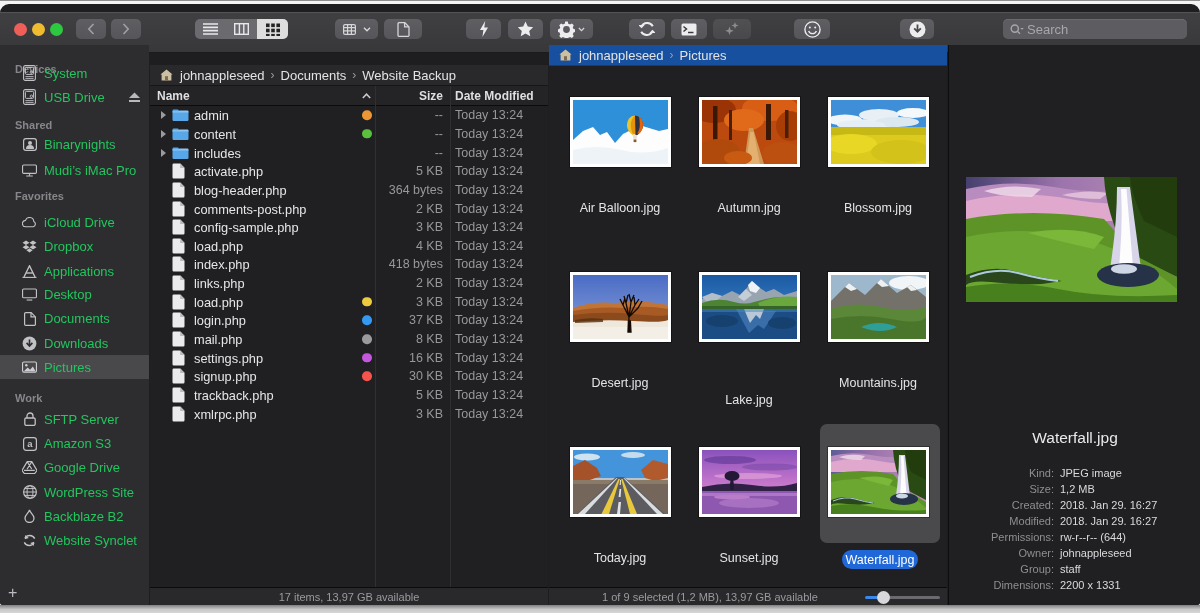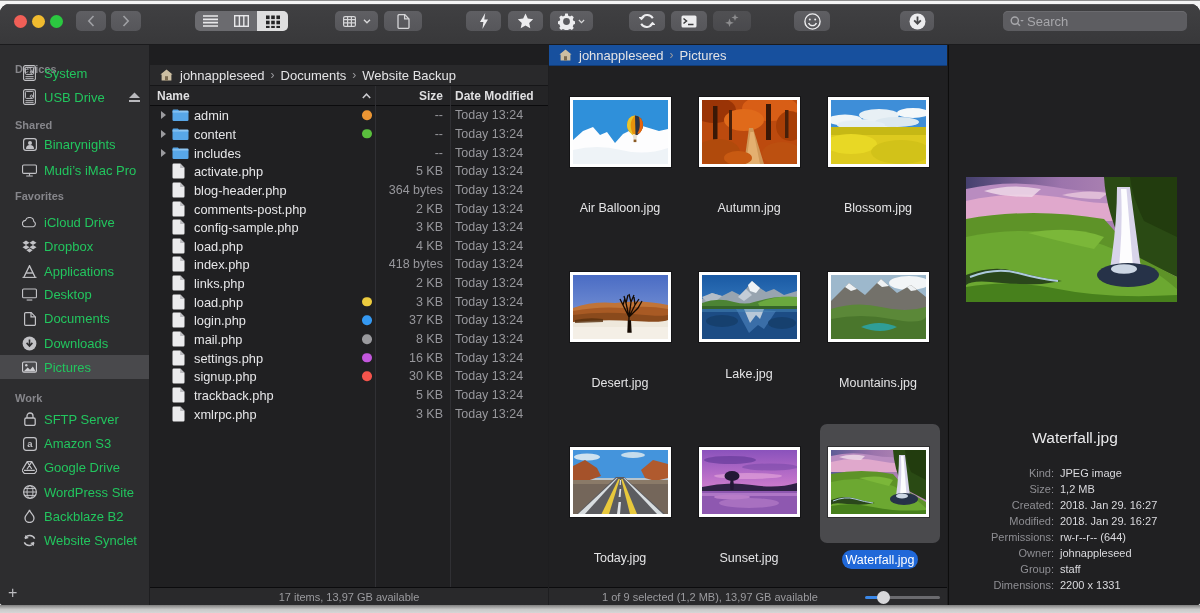--- a/index.html
+++ b/index.html
@@ -1,21 +1,21 @@
 <!DOCTYPE html>
 <html><head>
 <meta charset="utf-8">
 <style>
 * { margin:0; padding:0; box-sizing:border-box; }
 html,body { width:1200px; height:613px; overflow:hidden; background:#f4f4f4; font-family:"Liberation Sans", sans-serif; }
 body::before { content:""; position:absolute; left:0; top:0; width:1200px; height:1px; background:#8e8e8e; }
 #bottomstrip { position:absolute; left:0; top:605px; width:1200px; height:8px; background:linear-gradient(#7f7f7f,#c9c9c9 55%,#d6d6d6); }
 #win { position:absolute; left:0; top:4px; width:1200px; height:601px; border-radius:9px 9px 3px 3px; overflow:hidden; background:#1e1e20; }
 
-#toolbar { position:absolute; left:0; top:0; width:1200px; height:41px; background:linear-gradient(#404042,#38383a); border-bottom:1px solid #1b1b1d; box-shadow:inset 0 1px 0 #545456; }
+#toolbar { position:absolute; left:0; top:8px; width:1200px; height:41px; background:linear-gradient(#404042,#38383a); border-bottom:1px solid #1b1b1d; box-shadow:inset 0 1px 0 #545456; }
 .tl { position:absolute; top:11px; width:13px; height:13px; border-radius:50%; }
 .tbtn { position:absolute; top:7px; height:20px; border-radius:5px; background:linear-gradient(#5f5f63,#56565a); display:flex; align-items:center; justify-content:center; color:#d6d6d8; }
 .tbtn svg { display:block; }
 #seg { position:absolute; left:195px; top:7px; width:93px; height:20px; border-radius:5px; overflow:hidden; display:flex; background:#6b6b6f; }
 #seg .s { flex:1 1 31px; display:flex; align-items:center; justify-content:center; }
 #seg .s.on { background:#dededf; }
 #search { position:absolute; left:1003px; top:7px; width:184px; height:20px; border-radius:5px; background:#5d5d61; box-shadow:inset 0 1px 0 #6a6a6e; color:#a7a7ab; font-size:13px; display:flex; align-items:center; padding-left:7px; }
 
 .panel { position:absolute; top:41px; bottom:0; }
 #sidebar { left:0; width:149px; background:#2d2d2f; }
@@ -663,21 +663,21 @@
           <rect width="95" height="64" fill="#9db8cc"></rect>
           <ellipse cx="78" cy="8" rx="20" ry="7" fill="#f2f5f7"></ellipse>
           <path d="M0 26 L18 8 L34 20 L50 4 L66 18 L80 10 L95 22 V48 H0 Z" fill="#73716a"></path>
           <path d="M14 12 L18 8 L26 14 L20 16 Z M46 8 L50 4 L58 11 L51 12 Z M76 12 L80 10 L86 15 L80 16 Z" fill="#eef1f3"></path>
           <path d="M0 34 Q25 26 50 32 T95 32 V64 H0 Z" fill="#5b8838"></path>
           <path d="M0 44 Q30 38 60 44 T95 42 V64 H0 Z" fill="#4a762c"></path>
           <path d="M30 52 Q48 44 66 52 Q50 60 30 52 Z" fill="#2f9e96"></path>
         </svg>
       </div>
     <div class="glabel" style="left:71px;top:331px">Desert.jpg</div>
-    <div class="glabel" style="left:200px;top:322px">Lake.jpg</div>
+    <div class="glabel" style="left:200px;top:348px">Lake.jpg</div>
     <div class="glabel" style="left:329px;top:331px">Mountains.jpg</div>
     <div class="thumb" style="left:20.5px;top:402px">
         <svg width="95" height="64" viewBox="0 0 95 64">
           <rect width="95" height="64" fill="#4494dc"></rect>
           <ellipse cx="14" cy="7" rx="13" ry="3.5" fill="#cfe2ef"></ellipse>
           <ellipse cx="60" cy="5" rx="12" ry="3" fill="#c5dcec"></ellipse>
           <path d="M0 28 H95 V32 H0 Z" fill="#b8c4cc"></path>
           <path d="M0 16 L12 10 L24 18 L28 26 L14 31 L0 30 Z" fill="#a5522a"></path>
           <path d="M95 14 L80 10 L68 20 L72 28 L82 31 L95 28 Z" fill="#b05a2e"></path>
           <path d="M0 30 H95 V64 H0 Z" fill="#8a7a68"></path>

